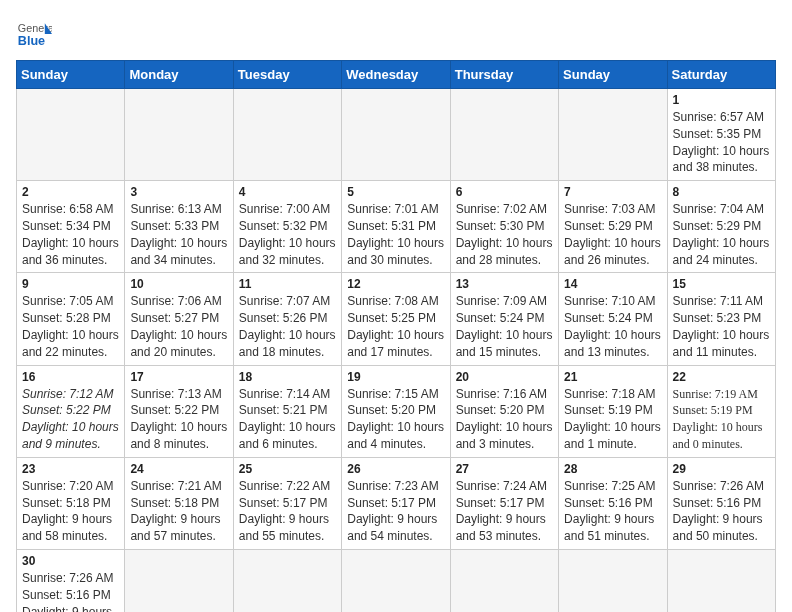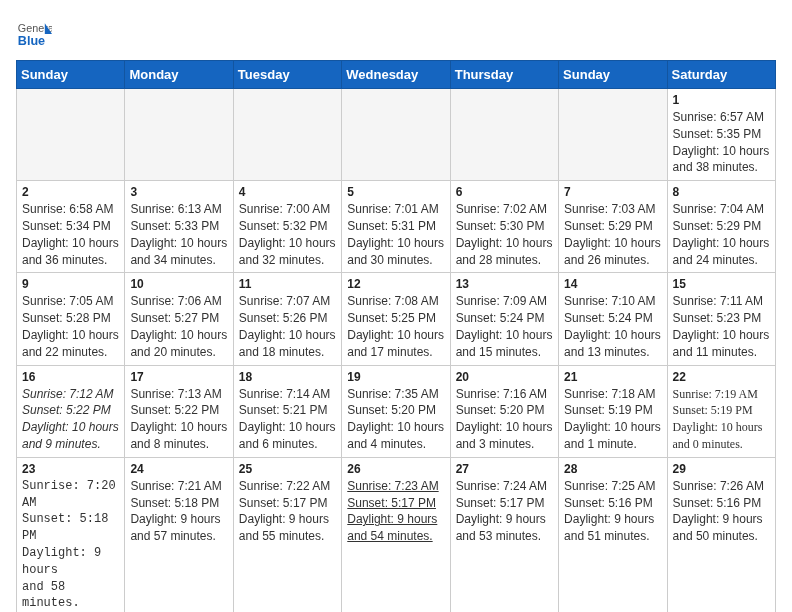--- a/index.html
+++ b/index.html
@@ -244,21 +244,21 @@
         </td>
         <td>
           <span class="day-number">18</span>
           <div class="day-info" style="white-space: pre-line;">Sunrise: 7:14 AM
 Sunset: 5:21 PM
 Daylight: 10 hours
 and 6 minutes.</div>
         </td>
         <td>
           <span class="day-number">19</span>
-          <div class="day-info" style="white-space: pre-line;">Sunrise: 7:35 AM
+          <div class="day-info" style="white-space: pre-line;">Sunrise: 7:15 AM
 Sunset: 5:20 PM
 Daylight: 10 hours
 and 4 minutes.</div>
         </td>
         <td>
           <span class="day-number">20</span>
           <div class="day-info" style="white-space: pre-line;">Sunrise: 7:16 AM
 Sunset: 5:20 PM
 Daylight: 10 hours
 and 3 minutes.</div>
@@ -274,42 +274,42 @@
           <span class="day-number">22</span>
           <div class="day-info" style="white-space: pre-line; font-family: Liberation Serif, serif;">Sunrise: 7:19 AM
 Sunset: 5:19 PM
 Daylight: 10 hours
 and 0 minutes.</div>
         </td>
       </tr>
       <tr>
         <td>
           <span class="day-number">23</span>
-          <div class="day-info" style="white-space: pre-line; font-family: Liberation Mono, monospace;">Sunrise: 7:20 AM
+          <div class="day-info" style="white-space: pre-line;">Sunrise: 7:20 AM
 Sunset: 5:18 PM
 Daylight: 9 hours
 and 58 minutes.</div>
         </td>
         <td>
           <span class="day-number">24</span>
           <div class="day-info" style="white-space: pre-line;">Sunrise: 7:21 AM
 Sunset: 5:18 PM
 Daylight: 9 hours
 and 57 minutes.</div>
         </td>
         <td>
           <span class="day-number">25</span>
           <div class="day-info" style="white-space: pre-line;">Sunrise: 7:22 AM
 Sunset: 5:17 PM
 Daylight: 9 hours
 and 55 minutes.</div>
         </td>
         <td>
           <span class="day-number">26</span>
-          <div class="day-info" style="white-space: pre-line; text-decoration: underline;">Sunrise: 7:23 AM
+          <div class="day-info" style="white-space: pre-line;">Sunrise: 7:23 AM
 Sunset: 5:17 PM
 Daylight: 9 hours
 and 54 minutes.</div>
         </td>
         <td>
           <span class="day-number">27</span>
           <div class="day-info" style="white-space: pre-line;">Sunrise: 7:24 AM
 Sunset: 5:17 PM
 Daylight: 9 hours
 and 53 minutes.</div>

